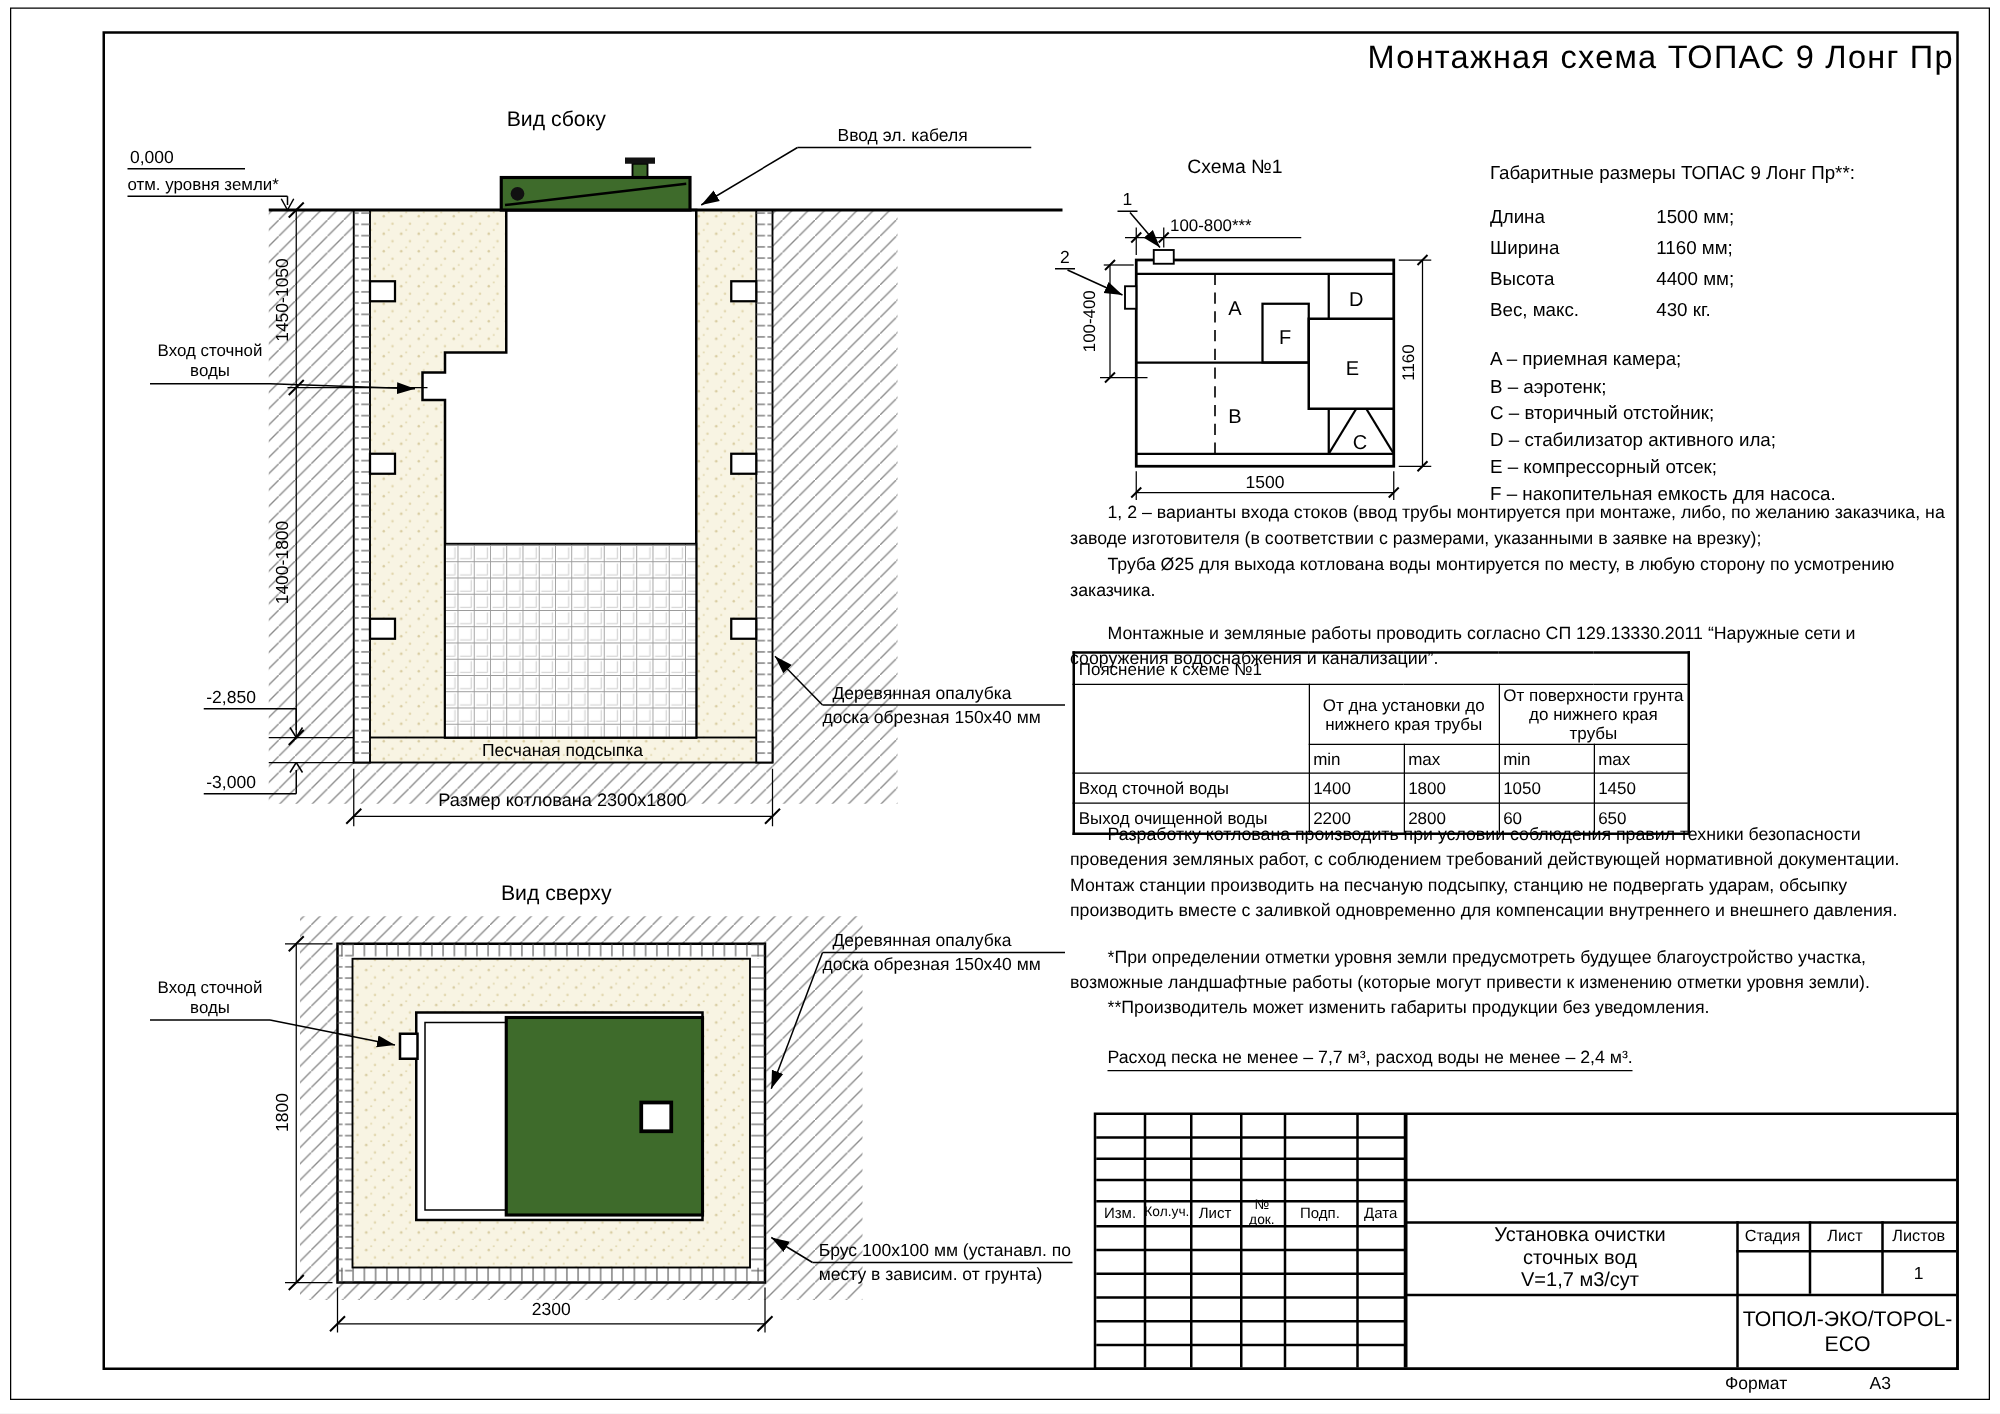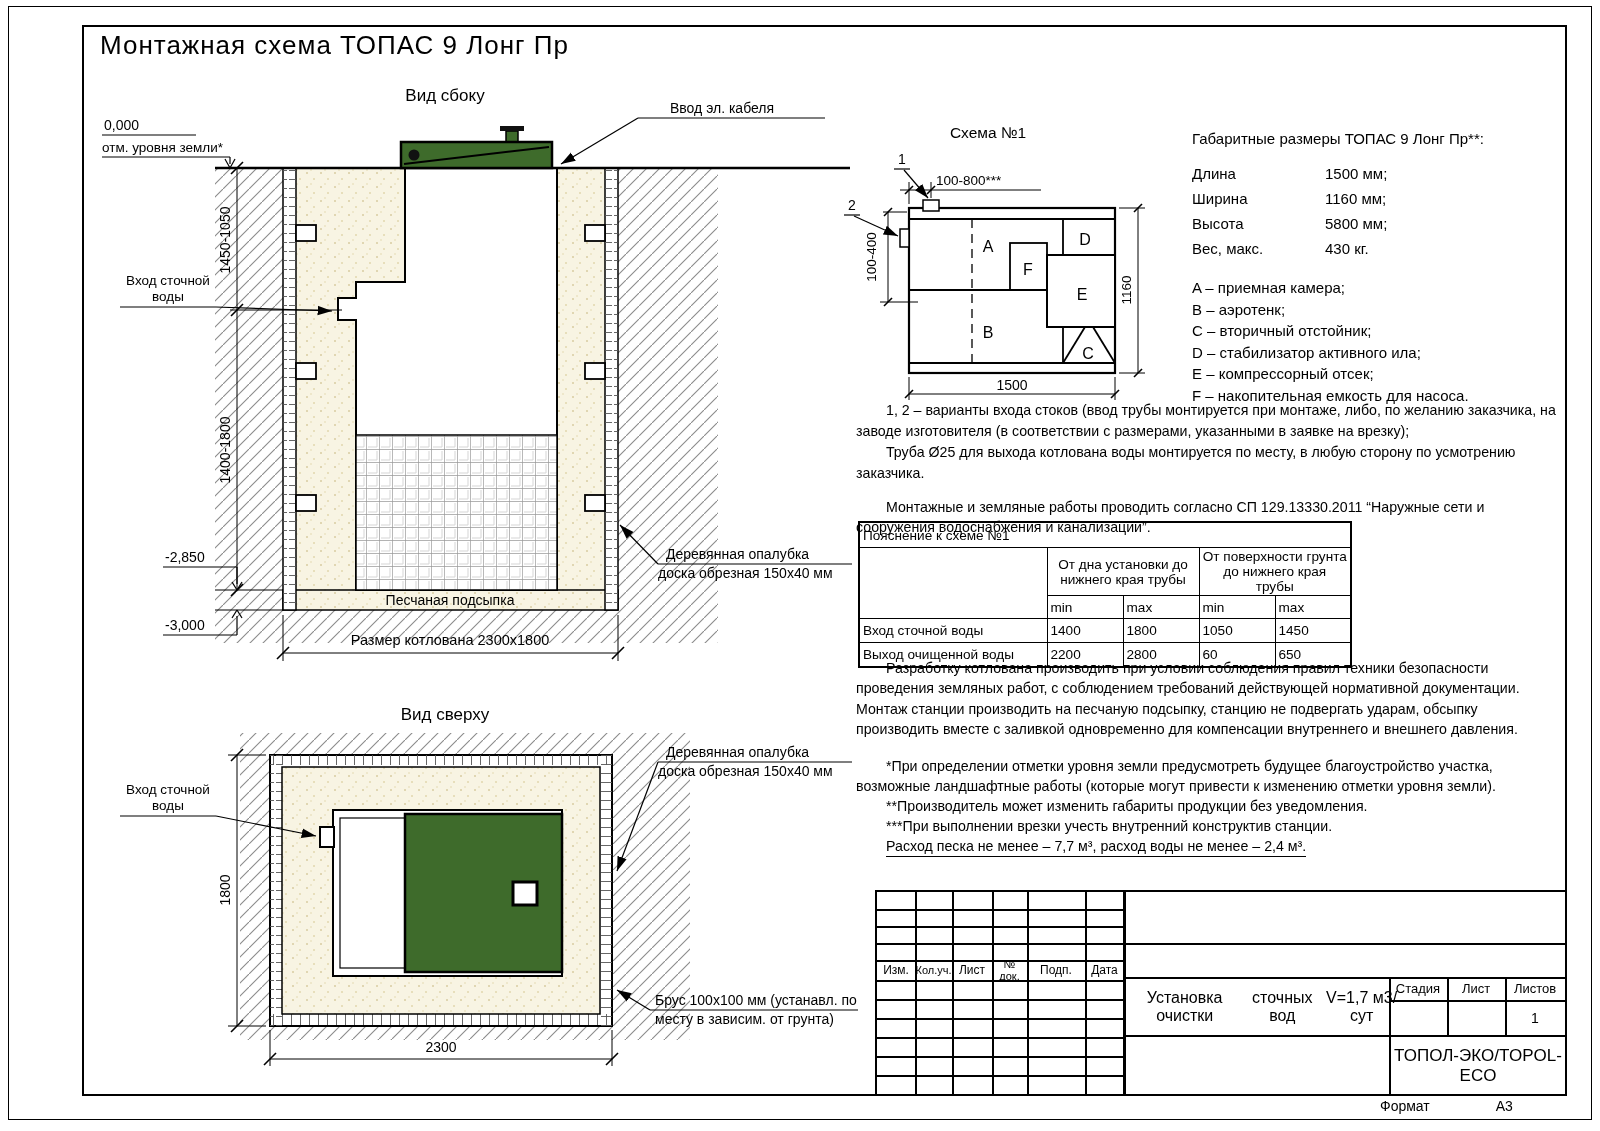--- a/index.html
+++ b/index.html
@@ -1,21 +1,21 @@
 <!DOCTYPE html>
 <html style="--green: #3e6b2b; --sand: #f8f4e3;"><head>
 <meta charset="utf-8">
 <style>
   html,body{margin:0;padding:0;background:#e9e9e9;}
   #sheet{position:relative;width:1600px;height:1131px;background:#ffffff;
          font-family:"Liberation Sans",sans-serif;color:#000;overflow:hidden;}
   .abs{position:absolute;}
   .outer-border{left:8px;top:6px;width:1582px;height:1112px;border:1.5px solid #000;}
   .inner-frame{left:82px;top:25px;width:1481px;height:1067px;border:2px solid #000;}
-  #page-title{left:100px;top:30px;width:1481px;text-align:left;font-size:26px;letter-spacing:1px;}
+  #page-title{left:82px;top:30px;width:1481px;text-align:right;font-size:26px;letter-spacing:1px;}
   svg{position:absolute;}
   svg text{font-family:"Liberation Sans",sans-serif;fill:#000;}
 
   
   .specs{left:1192px;top:130px;width:372px;font-size:15px;}
   .specs .t{margin-bottom:14px;}
   .specs .row{line-height:25px;}
   .specs .row .lb{display:inline-block;width:133px;}
   .legend{margin-top:16px;line-height:21.5px;}
   .paras{left:856px;top:400px;width:700px;font-size:14.2px;line-height:1.47;}
@@ -315,21 +315,21 @@
       <text x="24" y="98" text-anchor="middle" font-size="14">2</text>
       <line x1="16" y1="103" x2="32" y2="103" stroke="#000" stroke-width="1.2"></line>
       <line x1="26" y1="104" x2="70" y2="124" stroke="#000" stroke-width="1.2" marker-end="url(#arw)"></line>
     </g>
   </svg>
 
   <div class="abs specs">
     <div class="t">Габаритные размеры ТОПАС 9 Лонг Пр**:</div>
     <div class="row"><span class="lb">Длина</span><span>1500 мм;</span></div>
     <div class="row"><span class="lb">Ширина</span><span>1160 мм;</span></div>
-    <div class="row"><span class="lb">Высота</span><span>5800 мм;</span></div>
+    <div class="row"><span class="lb">Высота</span><span>4400 мм;</span></div>
     <div class="row"><span class="lb">Вес, макс.</span><span>430 кг.</span></div>
     <div class="legend">
       <div>A – приемная камера;</div>
       <div>B – аэротенк;</div>
       <div>C – вторичный отстойник;</div>
       <div>D – стабилизатор активного ила;</div>
       <div>E – компрессорный отсек;</div>
       <div>F – накопительная емкость для насоса.</div>
     </div>
   </div>
@@ -380,21 +380,20 @@
   </tbody>
     </table>
 
   <div class="abs attention">
     <p>Разработку котлована производить при условии соблюдения правил техники безопасности проведения земляных работ, с соблюдением требований действующей нормативной документации. Монтаж станции производить на песчаную подсыпку, станцию не подвергать ударам, обсыпку производить вместе с заливкой одновременно для компенсации внутреннего и внешнего давления.</p>
   </div>
 
   <div class="abs notesblk">
     <p>*При определении отметки уровня земли предусмотреть будущее благоустройство участка, возможные ландшафтные работы (которые могут привести к изменению отметки уровня земли).</p>
     <p>**Производитель может изменить габариты продукции без уведомления.</p>
-    <p>***При выполнении врезки учесть внутренний конструктив станции.</p>
   </div>
 
   <div class="abs consump">Расход песка не менее – 7,7 м³, расход воды не менее – 2,4 м³.</div>
 
   <div class="abs" id="tb">
 
     <div class="vl" style="left:38px"></div>
     <div class="vl" style="left:75px"></div>
     <div class="vl" style="left:115px"></div>
     <div class="vl" style="left:150px"></div>
@@ -420,21 +419,21 @@
     <div class="hl" style="left:247px;width:441px;top:143px;height:2px"></div>
     <div class="hl" style="left:512px;width:176px;top:108px"></div>
 
     <div class="cell" style="left:0;top:68px;width:38px;height:20px;font-size:12px">Изм.</div>
     <div class="cell" style="left:38px;top:68px;width:37px;height:20px;font-size:11px">Кол.уч.</div>
     <div class="cell" style="left:75px;top:68px;width:40px;height:20px;font-size:12px">Лист</div>
     <div class="cell" style="left:115px;top:68px;width:35px;height:20px;font-size:11px">№ док.</div>
     <div class="cell" style="left:150px;top:68px;width:58px;height:20px;font-size:12px">Подп.</div>
     <div class="cell" style="left:208px;top:68px;width:39px;height:20px;font-size:12px">Дата</div>
 
-    <div class="cell" style="left:249px;top:87px;width:276px;height:56px;font-size:16px;line-height:1.12">
+    <div class="cell" style="left:249px;top:87px;width:276px;height:56px;flex-direction:column;font-size:16px;line-height:1.12">
       <div>Установка очистки</div>
       <div>сточных вод</div>
       <div>V=1,7 м3/сут</div>
     </div>
 
     <div class="cell" style="left:512px;top:85px;width:58px;height:23px;font-size:13px">Стадия</div>
     <div class="cell" style="left:570px;top:85px;width:58px;height:23px;font-size:13px">Лист</div>
     <div class="cell" style="left:628px;top:85px;width:60px;height:23px;font-size:13px">Листов</div>
     <div class="cell" style="left:628px;top:108px;width:60px;height:35px;font-size:14px">1</div>
 

